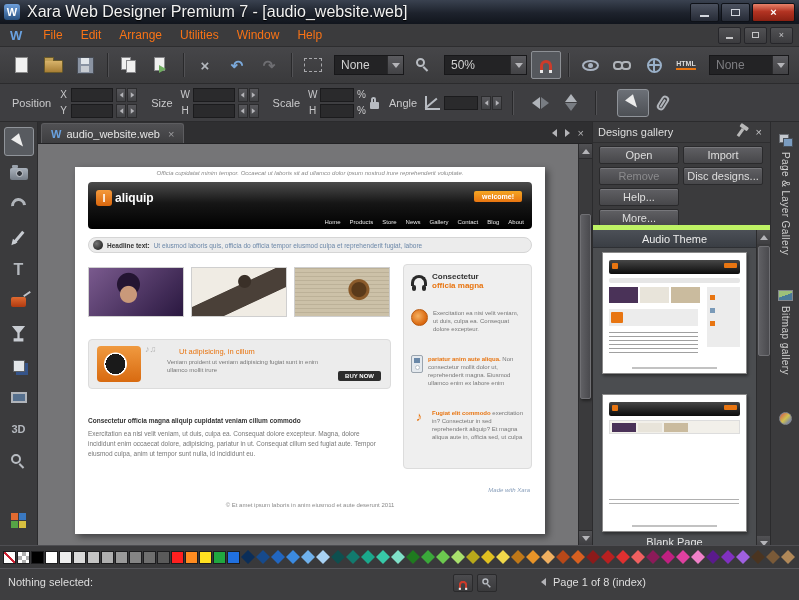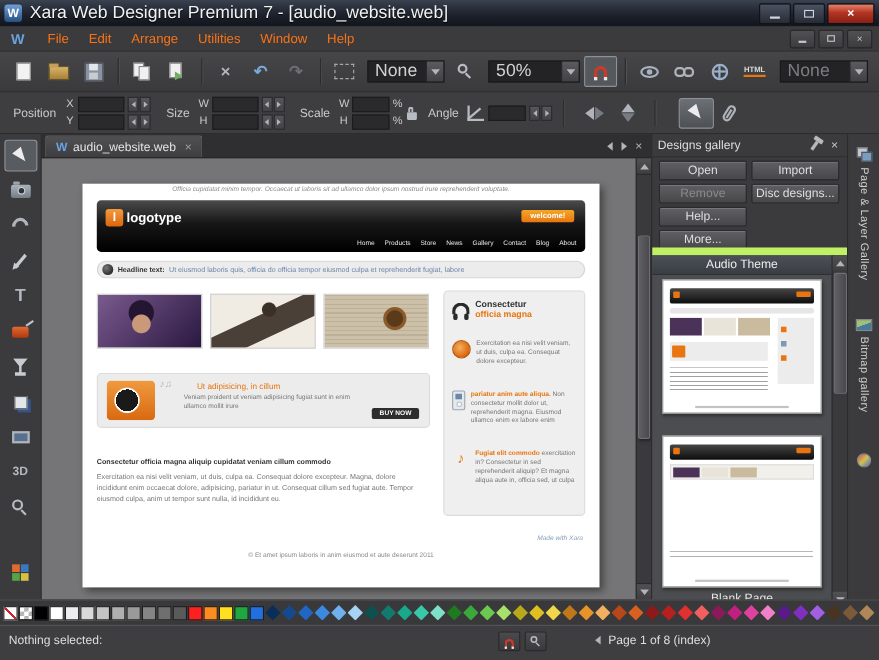--- a/index.html
+++ b/index.html
@@ -68,21 +68,21 @@
   .ic-eye::before{content:"";position:absolute;left:4px;top:1px;width:5px;height:5px;background:#a8b2c0;border-radius:50%}
   .ic-link{position:relative;width:18px;height:9px}
   .ic-link::before,.ic-link::after{content:"";position:absolute;top:0;width:10px;height:9px;border:2px solid #b0b4ba;border-radius:4px;box-sizing:border-box}
   .ic-link::before{left:0}.ic-link::after{left:8px}
   .ic-globe{width:15px;height:15px;border:2px solid #9ab0c8;border-radius:50%;position:relative;overflow:hidden;box-sizing:border-box}
   .ic-globe::before{content:"";position:absolute;left:-2px;top:4px;width:18px;height:2px;background:#9ab0c8}
   .ic-globe::after{content:"";position:absolute;left:4px;top:-2px;width:2px;height:18px;background:#9ab0c8}
   .ic-html{font-size:7px;font-weight:bold;color:#dcdcdc;border-bottom:2px solid #e87511;padding-bottom:1px}
 
   .combo{height:20px;background:#232325;border:1px solid #18181a;display:flex;align-items:center;
-    color:#d2d2d2;font-size:16px;box-sizing:border-box;margin:0 4px}
+    color:#d2d2d2;font-size:12px;box-sizing:border-box;margin:0 4px}
   .combo .val{flex:1;padding:0 6px;white-space:nowrap}
   .combo .dd{width:15px;height:100%;background:linear-gradient(#5b5b5f,#424245);border-left:1px solid #2a2a2c;
     display:flex;align-items:center;justify-content:center}
   .combo.dim .val{color:#7e7e82}
   .tri-d{width:0;height:0;border:4px solid transparent;border-top:5px solid #b4b4b8;border-bottom:none}
   .tri-u{width:0;height:0;border:4px solid transparent;border-bottom:5px solid #b4b4b8;border-top:none}
   .tri-l{width:0;height:0;border:4px solid transparent;border-right:5px solid #b4b4b8;border-left:none}
   .tri-r{width:0;height:0;border:4px solid transparent;border-left:5px solid #b4b4b8;border-right:none}
 
   
@@ -231,21 +231,21 @@
   .dg-header{height:20px;display:flex;align-items:center;gap:5px;padding:0 5px;color:#dedede;font-size:11px;
     border-bottom:1px solid #2e2e30}
   .ic-pin{width:3px;height:9px;background:#b8b8b8;position:relative;transform:rotate(35deg);margin-left:auto;margin-right:6px}
   .ic-pin::before{content:"";position:absolute;top:-4px;left:-3px;width:9px;height:4px;background:#b8b8b8;border-radius:1px}
   .dg-close{color:#c2c2c4;font-size:11px;padding:0 3px}
   .gbtn{position:absolute;width:80px;height:18px;background:linear-gradient(#606064,#47474a);
     border:1px solid #2a2a2c;border-radius:2px;color:#dedede;font-size:11px;
     display:flex;align-items:center;justify-content:center;box-shadow:inset 0 1px 0 #77777b;box-sizing:border-box}
   .gbtn.disabled{color:#8b8b8d}
   .dg-list{position:absolute;left:0;top:103px;width:178px;height:320px;background:#4b4d50;overflow:hidden;
-    border-top:7px solid #bef264}
+    border-top:5px solid #bef264}
   .dg-section{position:absolute;left:0;top:0;width:163px;height:17px;
     background:linear-gradient(#4c5057,#3a3e44);border-bottom:1px solid #2e3034;
     color:#ececec;font-size:11px;display:flex;align-items:center;justify-content:center}
   .dg-caption{position:absolute;left:0;width:163px;text-align:center;color:#e4e4e4;font-size:11px}
   .thumb{position:absolute;left:9px;width:145px;background:#fff;border:1px solid #8a8a8a;
     box-shadow:1px 2px 3px rgba(0,0,0,.4);box-sizing:border-box}
   .dg-scroll{position:absolute;right:0;top:0;width:15px;height:100%;background:#3a3a3c;border-left:1px solid #2c2c2e;box-sizing:border-box}
   .dg-scroll .btn{position:absolute;left:0;width:14px;height:14px;background:linear-gradient(#515154,#3e3e41);
     display:flex;align-items:center;justify-content:center}
   .dg-scroll .btn.down{bottom:0}
@@ -563,21 +563,21 @@
     <span class="x">×</span>
   </span>
 </div>
 
 <div class="canvas">
   <div class="page">
     <div class="pg-topnote">Officia cupidatat minim tempor. Occaecat ut laboris sit ad ullamco dolor ipsum nostrud irure reprehenderit voluptate.</div>
     <div class="pg-header">
       <span class="pg-logo">
         <span class="badge">l</span>
-        <span class="word">logotype</span>
+        <span class="word">aliquip</span>
       </span>
       <span class="pg-welcome">welcome!</span>
       <span class="pg-nav">
         <span>Home</span>
         <span>Products</span>
         <span>Store</span>
         <span>News</span>
         <span>Gallery</span>
         <span>Contact</span>
         <span>Blog</span>

